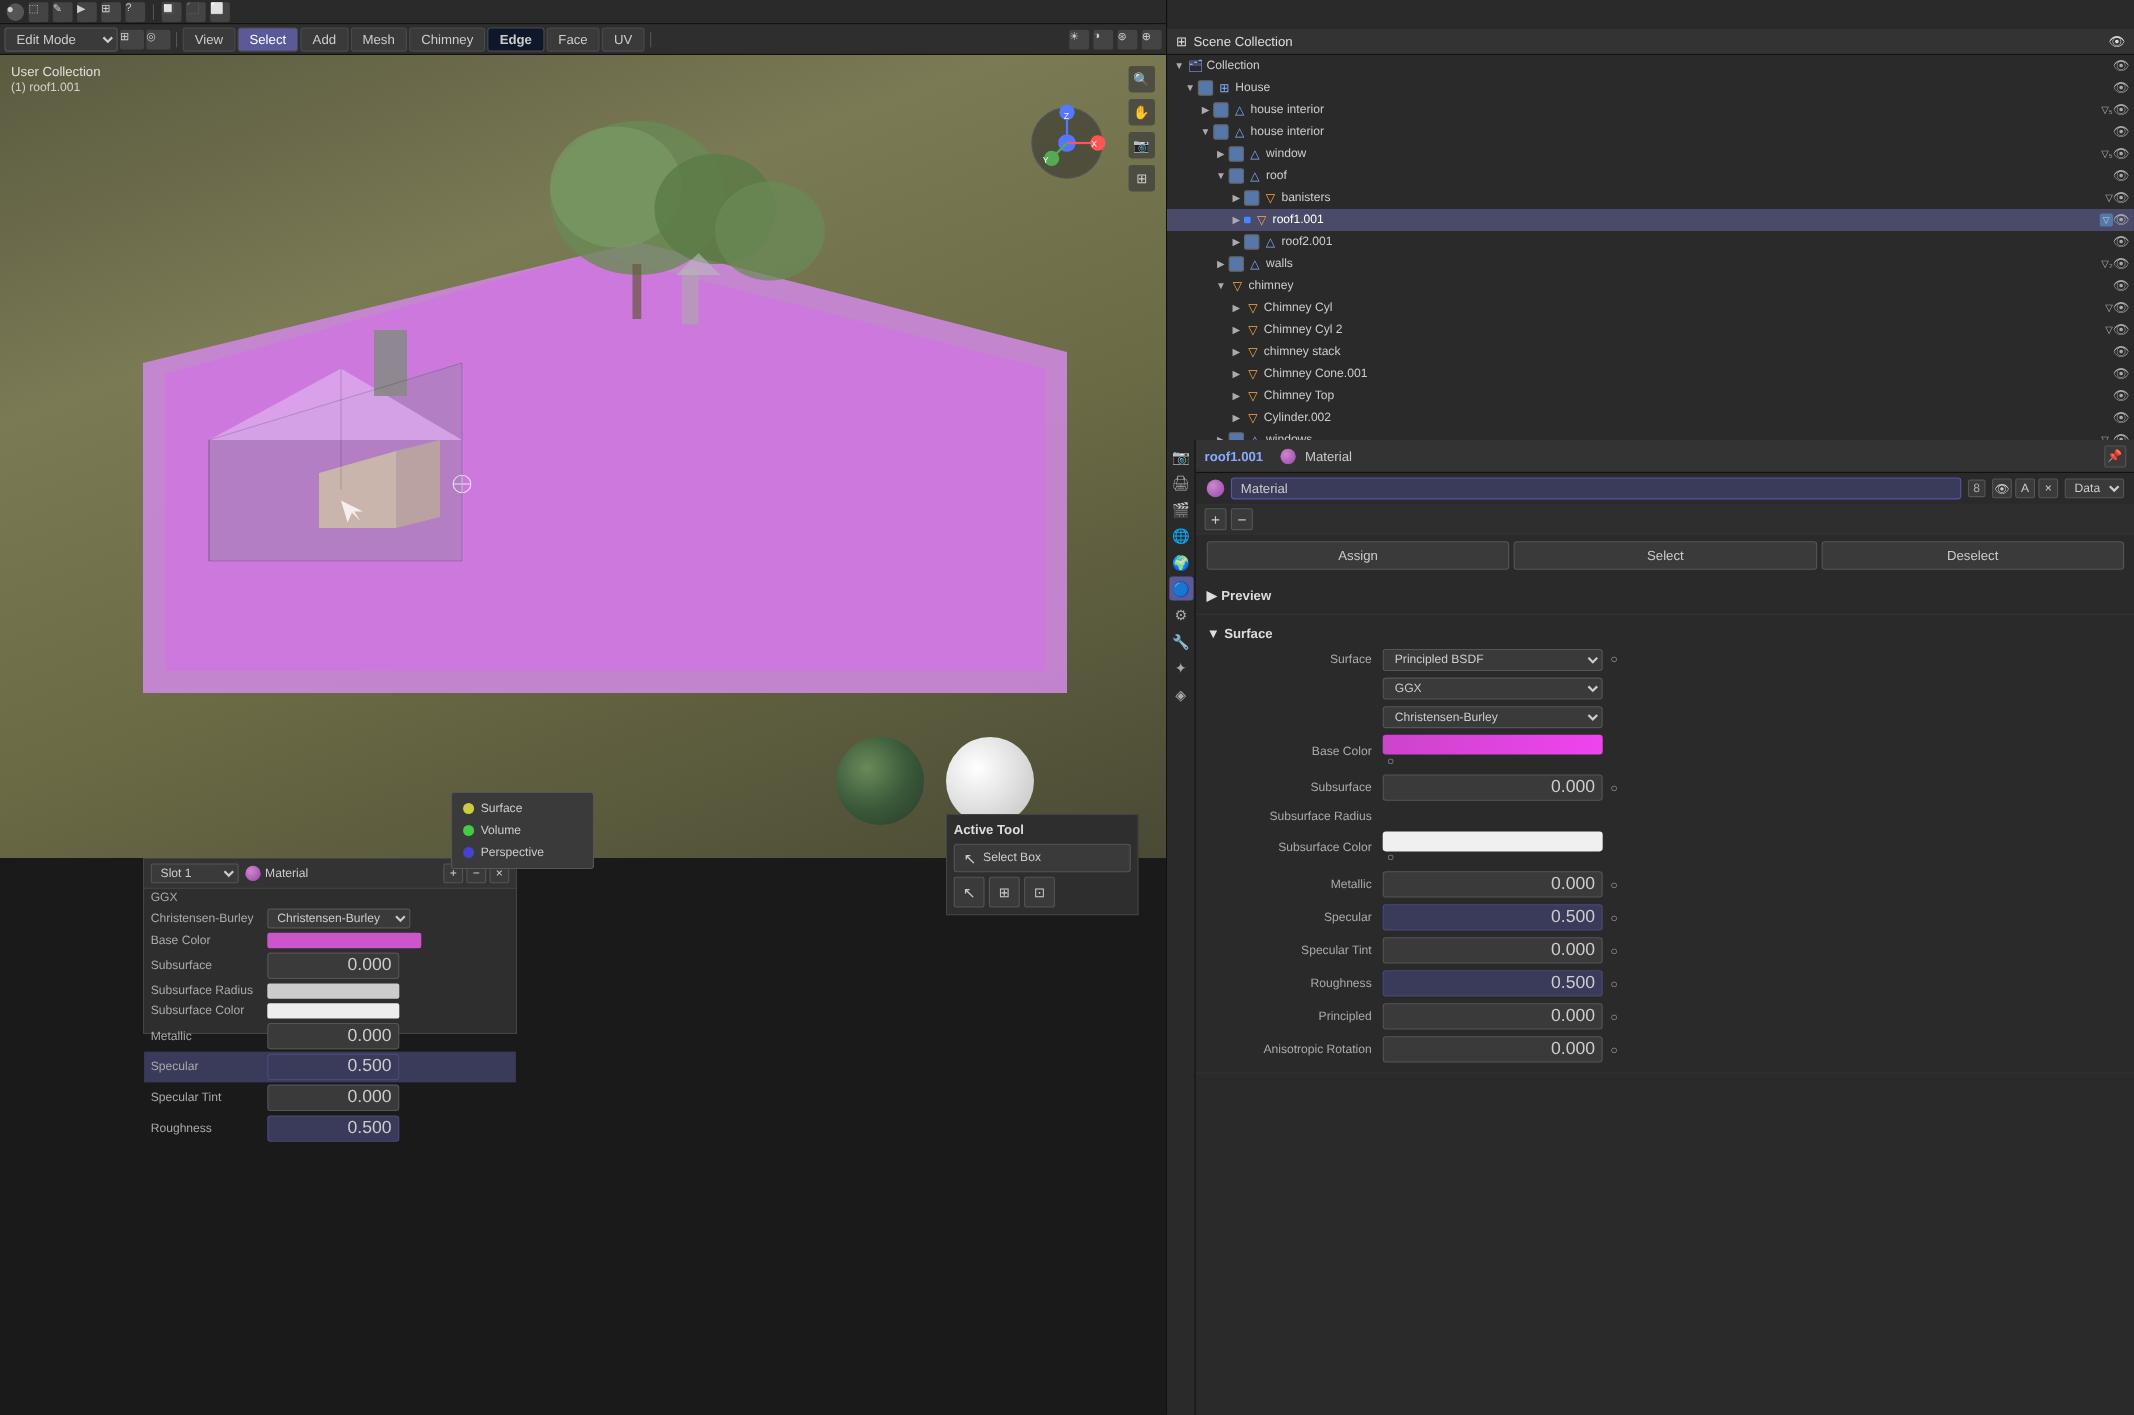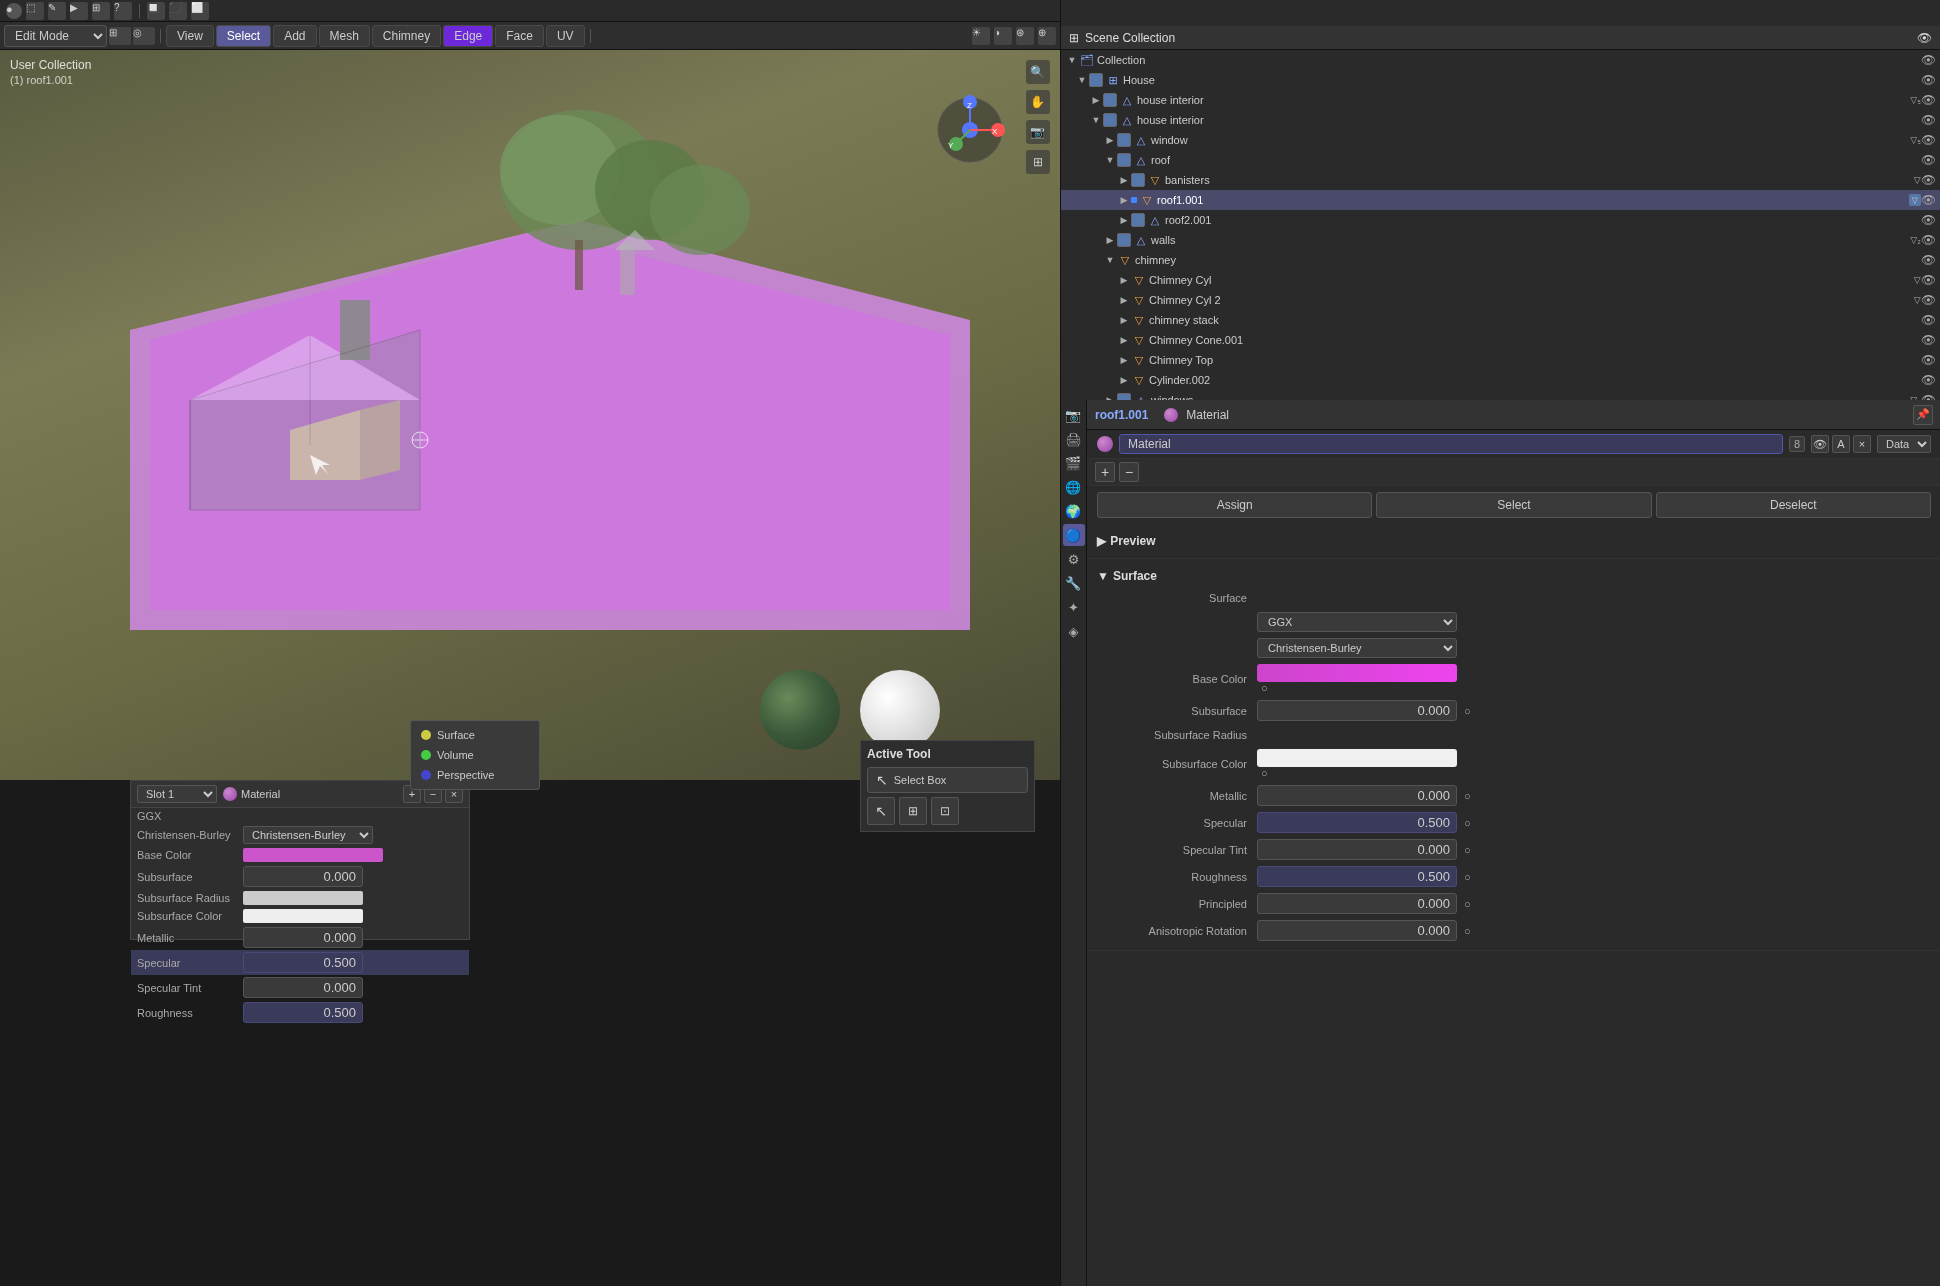--- a/index.html
+++ b/index.html
@@ -134,21 +134,21 @@
     .prop-row { display: flex; align-items: center; padding: 3px 0; min-height: 22px; }
     .prop-label { color: #aaa; font-size: 11px; flex: 0 0 160px; text-align: right; padding-right: 10px; }
     .prop-value { flex: 1; }
     .prop-select {
       background: #3a3a3a; border: 1px solid #555; border-radius: 3px;
       color: #ccc; padding: 2px 6px; font-size: 11px; width: 200px;
     }
     .prop-color-bar { height: 18px; border-radius: 3px; width: 200px; cursor: pointer; }
     .prop-num-field {
       background: #3a3a5a; border: 1px solid #4a4a7a; border-radius: 3px;
-      color: #ccc; padding: 2px 6px; font-size: 13px; width: 200px; text-align: right;
+      color: #ccc; padding: 2px 6px; font-size: 16px; width: 200px; text-align: right;
     }
     .prop-num-field.zero { background: #3a3a3a; border-color: #555; }
 
     
     #assign-select-row {
       display: flex; gap: 4px; padding: 6px 10px;
     }
     .asn-btn {
       flex: 1; padding: 5px; background: #3a3a3a; border: 1px solid #555;
       border-radius: 3px; color: #ccc; font-size: 12px; cursor: pointer; text-align: center;
@@ -226,21 +226,21 @@
     <option selected="">Edit Mode</option>
   </select>
   <div class="toolbar-icon" style="font-size:10px;width:22px;">⊞</div>
   <div class="toolbar-icon" style="font-size:10px;width:22px;">◎</div>
   <div class="toolbar-sep"></div>
   <button class="mode-btn">View</button>
   <button class="mode-btn active">Select</button>
   <button class="mode-btn">Add</button>
   <button class="mode-btn">Mesh</button>
   <button class="mode-btn">Chimney</button>
-  <button class="mode-btn" style="background:#6d28d9;">Edge</button>
+  <button class="mode-btn" style="background:#0f172a;font-weight:bold;">Edge</button>
   <button class="mode-btn">Face</button>
   <button class="mode-btn">UV</button>
   <div class="toolbar-sep"></div>
 
   <div style="margin-left:auto;display:flex;gap:4px;align-items:center;">
     <div class="toolbar-icon" style="font-size:10px;">☀</div>
     <div class="toolbar-icon" style="font-size:10px;">◑</div>
     <div class="toolbar-icon" style="font-size:10px;">⊛</div>
     <div class="toolbar-icon" style="font-size:10px;">⊕</div>
   </div>
@@ -632,20 +632,26 @@
     </div>
 
     <div class="prop-section">
       <div class="prop-section-header">
         <span>▼</span>
         <span>Surface</span>
       </div>
 
       <div class="prop-row">
         <span class="prop-label">Surface</span>
+        <div class="prop-value">
+          <select class="prop-select">
+            <option>Principled BSDF</option>
+          </select>
+          <span style="color:#aaa;margin-left:4px;">○</span>
+        </div>
       </div>
 
       <div class="prop-row">
         <span class="prop-label"></span>
         <div class="prop-value">
           <select class="prop-select">
             <option>GGX</option>
           </select>
         </div>
       </div>

